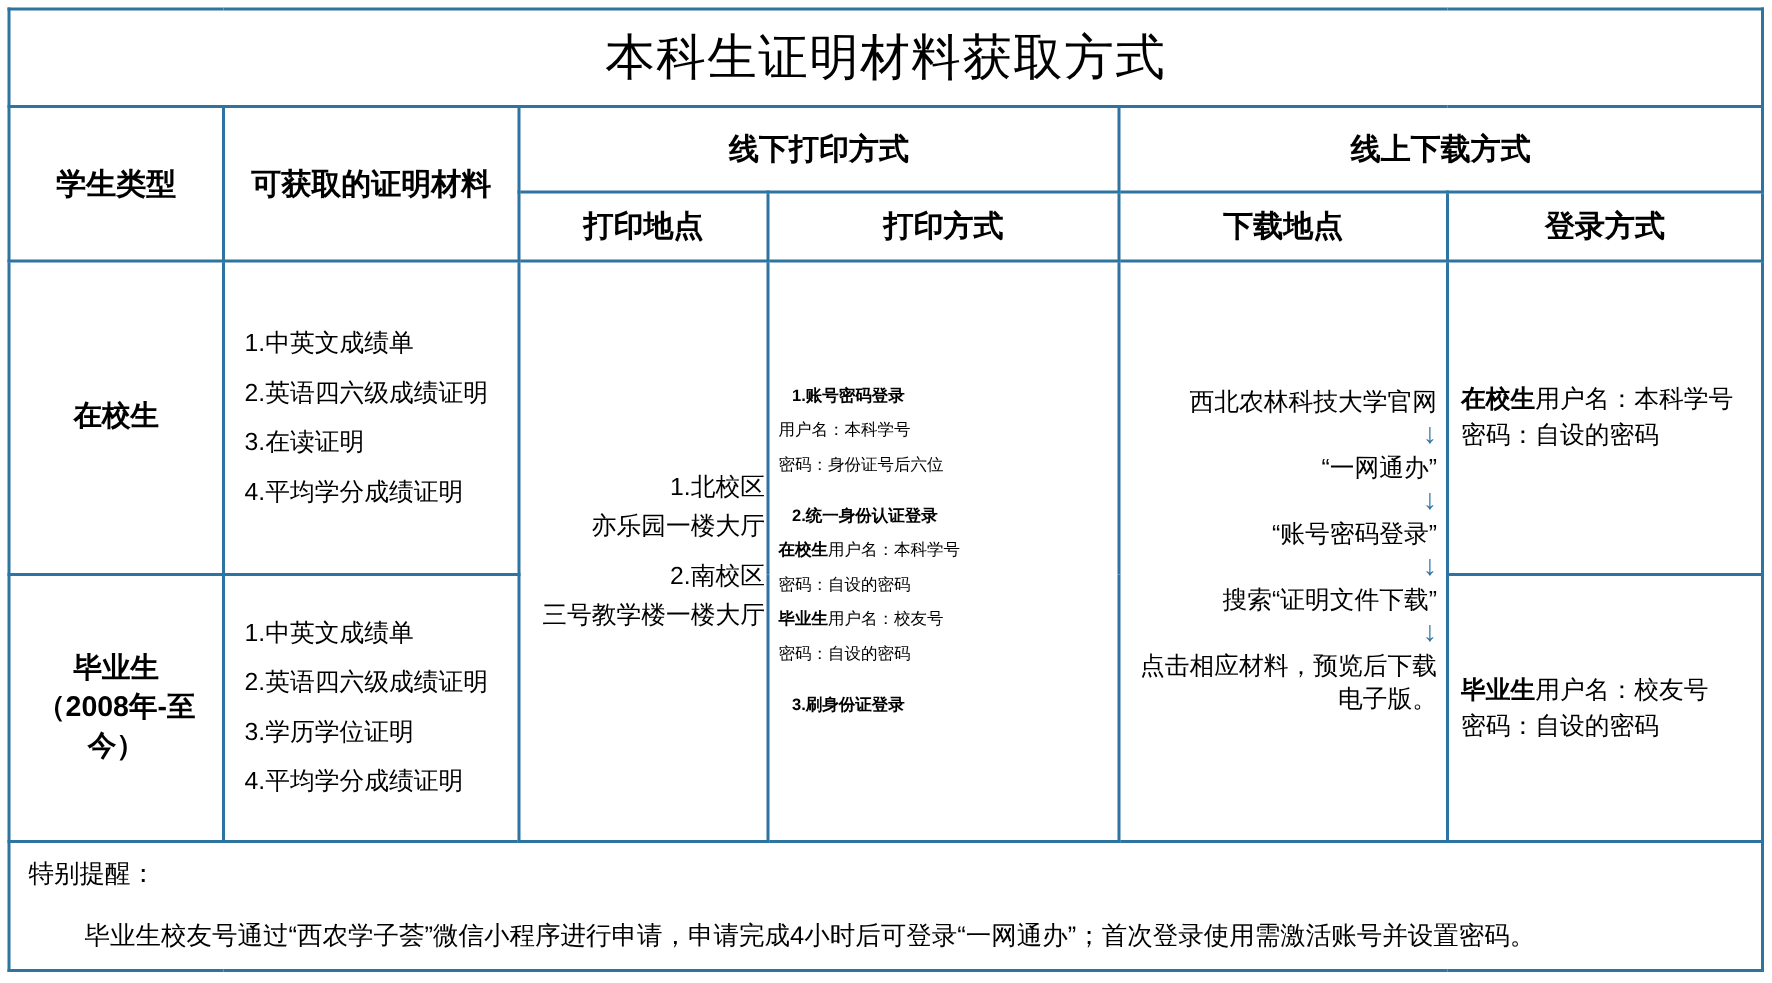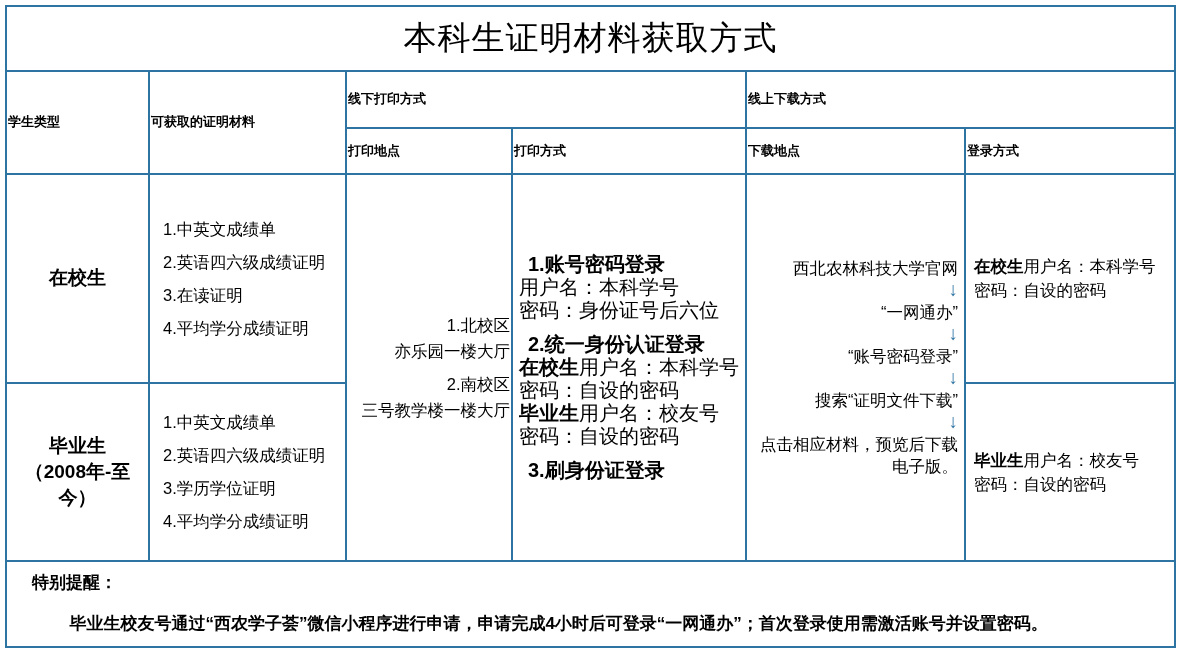--- a/index.html
+++ b/index.html
@@ -32,23 +32,23 @@
   
   td.title-cell {
     height: 64px;
     text-align: center;
     font-size: 33px;
     font-weight: 400;
     letter-spacing: 1px;
   }
   
   td.hdr {
-    text-align: left;
-    font-weight: bold;
-    font-size: 13px;
+    text-align: center;
+    font-weight: bold;
+    font-size: 20px;
   }
   tr.hdr-row-1 { height: 56px; }
   tr.hdr-row-2 { height: 46px; }
   
   tr.body-row-1 { height: 206px; }
   tr.body-row-2 { height: 176px; }
   td.row-label {
     text-align: center;
     font-weight: bold;
     font-size: 19px;
@@ -64,21 +64,21 @@
   }
   td.print-location {
     text-align: right;
     font-size: 16.5px;
   }
   .loc-group { margin: 7px 0; }
   .loc-line { line-height: 26px; }
   td.print-method {
     padding-left: 6px;
     padding-right: 4px;
-    font-size: 20px;
+    font-size: 11px;
   }
   .pm-section { margin: 11px 0; }
   .pm-heading {
     font-weight: bold;
     padding-left: 9px;
     line-height: 23px;
   }
   .pm-line { line-height: 23px; }
   .bold-prefix { font-weight: bold; }
   td.download {
@@ -95,23 +95,23 @@
   }
   td.login-cell {
     padding-left: 8px;
     padding-right: 4px;
     font-size: 16.5px;
   }
   .login-line { line-height: 24px; }
   
   tr.note-row { height: 79px; }
   td.note-cell {
-    padding: 8px 25px;
+    padding: 8px 12px;
     font-size: 17px;
-    font-weight: bold;
+    font-weight: normal;
   }
   .note-heading { line-height: 26px; }
   .note-body {
     line-height: 26px;
     text-indent: 2.2em;
     margin-top: 15px;
   }
 </style>
 </head>
 <body>

